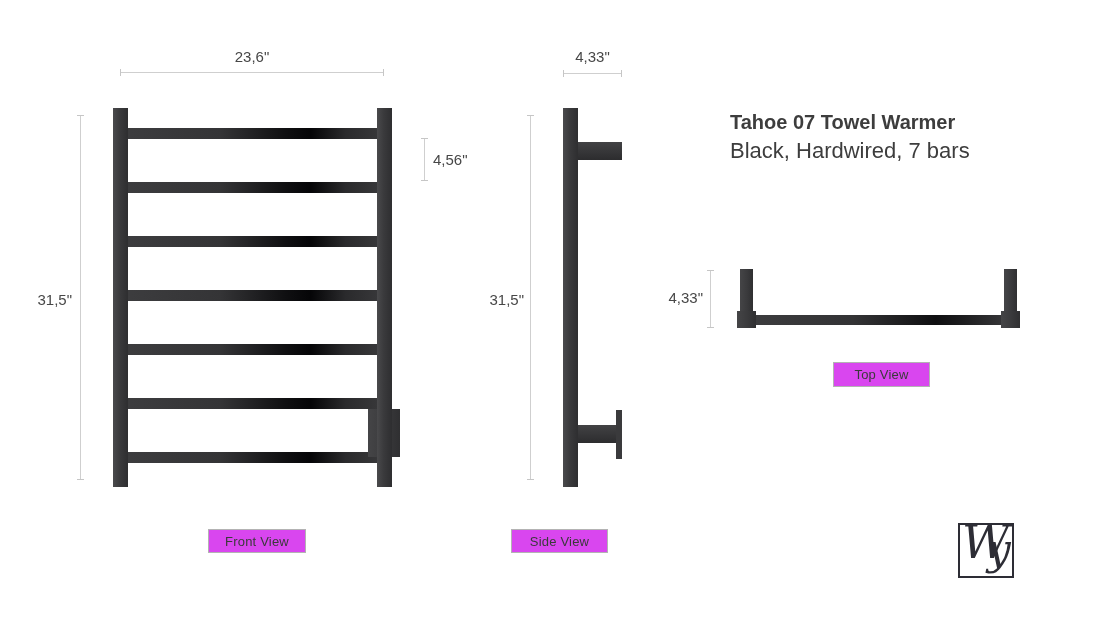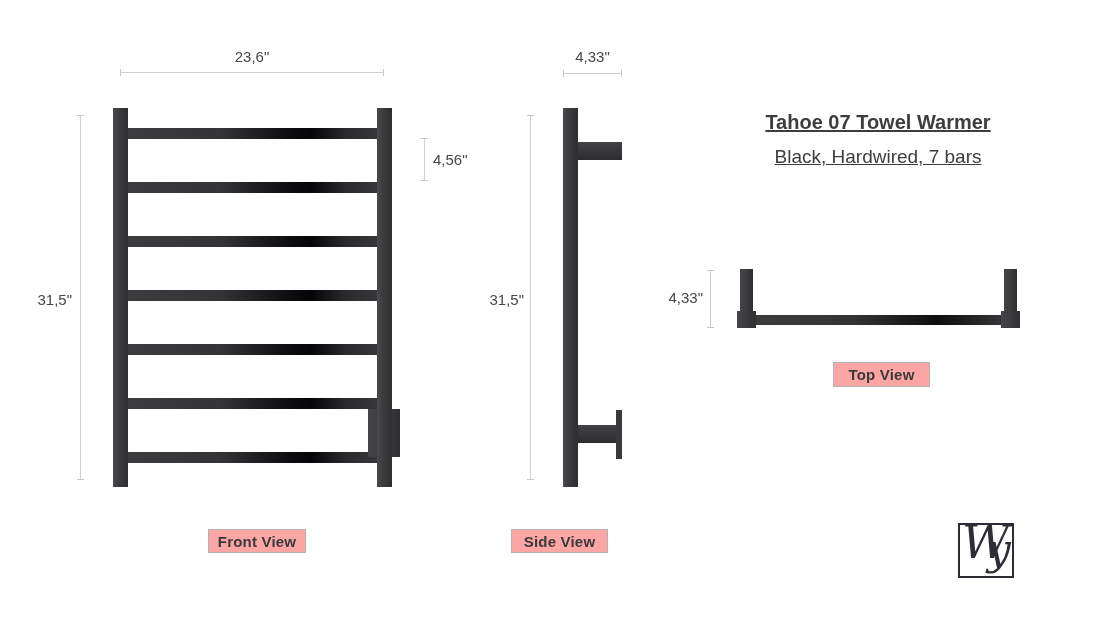--- a/index.html
+++ b/index.html
@@ -25,28 +25,28 @@
   .dim-h { position:absolute; height:1px; background:#cfcfcf; }
   .dim-h::before,.dim-h::after { content:""; position:absolute; top:-3px; width:1px; height:7px; background:#c6c6c6; }
   .dim-h::before { left:0; } .dim-h::after { right:0; }
   .dim-v { position:absolute; width:1px; background:#cfcfcf; }
   .dim-v::before,.dim-v::after { content:""; position:absolute; left:-3px; height:1px; width:7px; background:#c6c6c6; }
   .dim-v::before { top:0; } .dim-v::after { bottom:0; }
 
   .dim-label { position:absolute; font-size:15px; color:#474747; white-space:nowrap; }
 
   .view-label {
-    position:absolute; border:1px solid #b3b3b3; background:#fca5a5;
+    position:absolute; border:1px solid #b3b3b3; background:#d946ef;
     display:flex; align-items:center; justify-content:center;
-    font-size:15px; font-weight:700; color:#3a3a3a; letter-spacing:0.2px;
+    font-size:13px; font-weight:400; color:#3a3a3a; letter-spacing:0.2px;
   }
 
-  .title-block { position:absolute; left:730px; top:111px; width:296px; text-align:center; color:#3d3d3d;text-decoration:underline; }
+  .title-block { position:absolute; left:730px; top:111px; width:296px; text-align:left; color:#3d3d3d; }
   .title-line1 { font-size:20px; font-weight:700; }
-  .title-line2 { font-size:19px; font-weight:400; margin-top:12px; }
+  .title-line2 { font-size:22px; font-weight:400; margin-top:4px; }
 
   
   .logo-box {
     position:absolute; left:958px; top:523px; width:52px; height:51px;
     border:2px solid #2d2d35; overflow:visible;
   }
   .logo-w {
     position:absolute; left:2px; top:-6px; font-family:"DejaVu Serif", serif;
     font-style:italic; font-size:46px; line-height:1; color:#2d2d35;
   }

